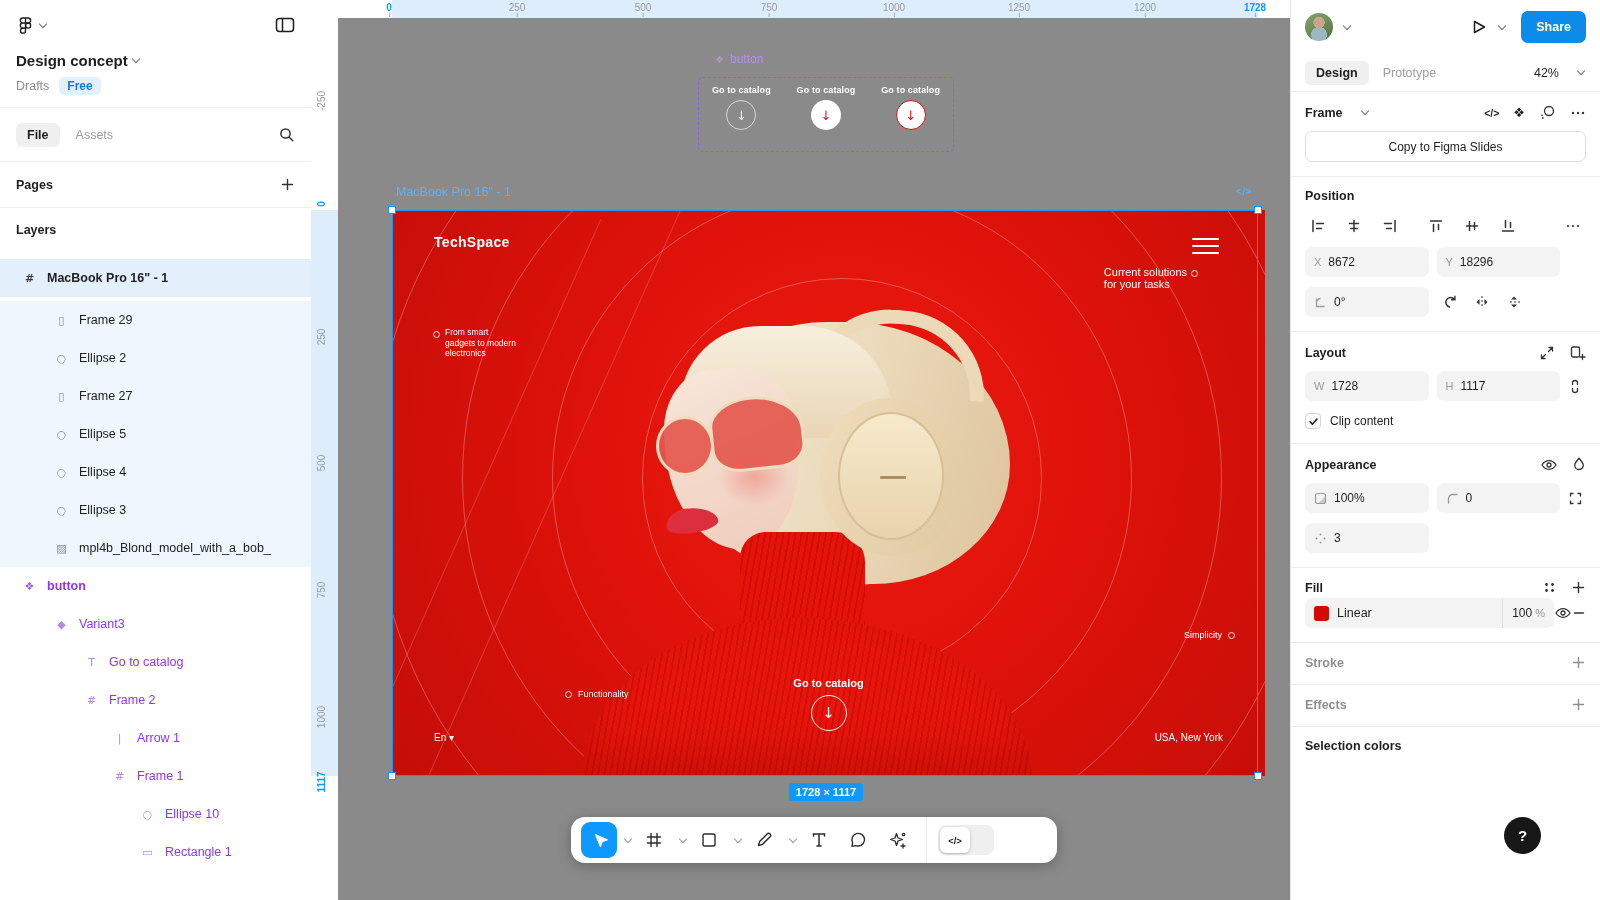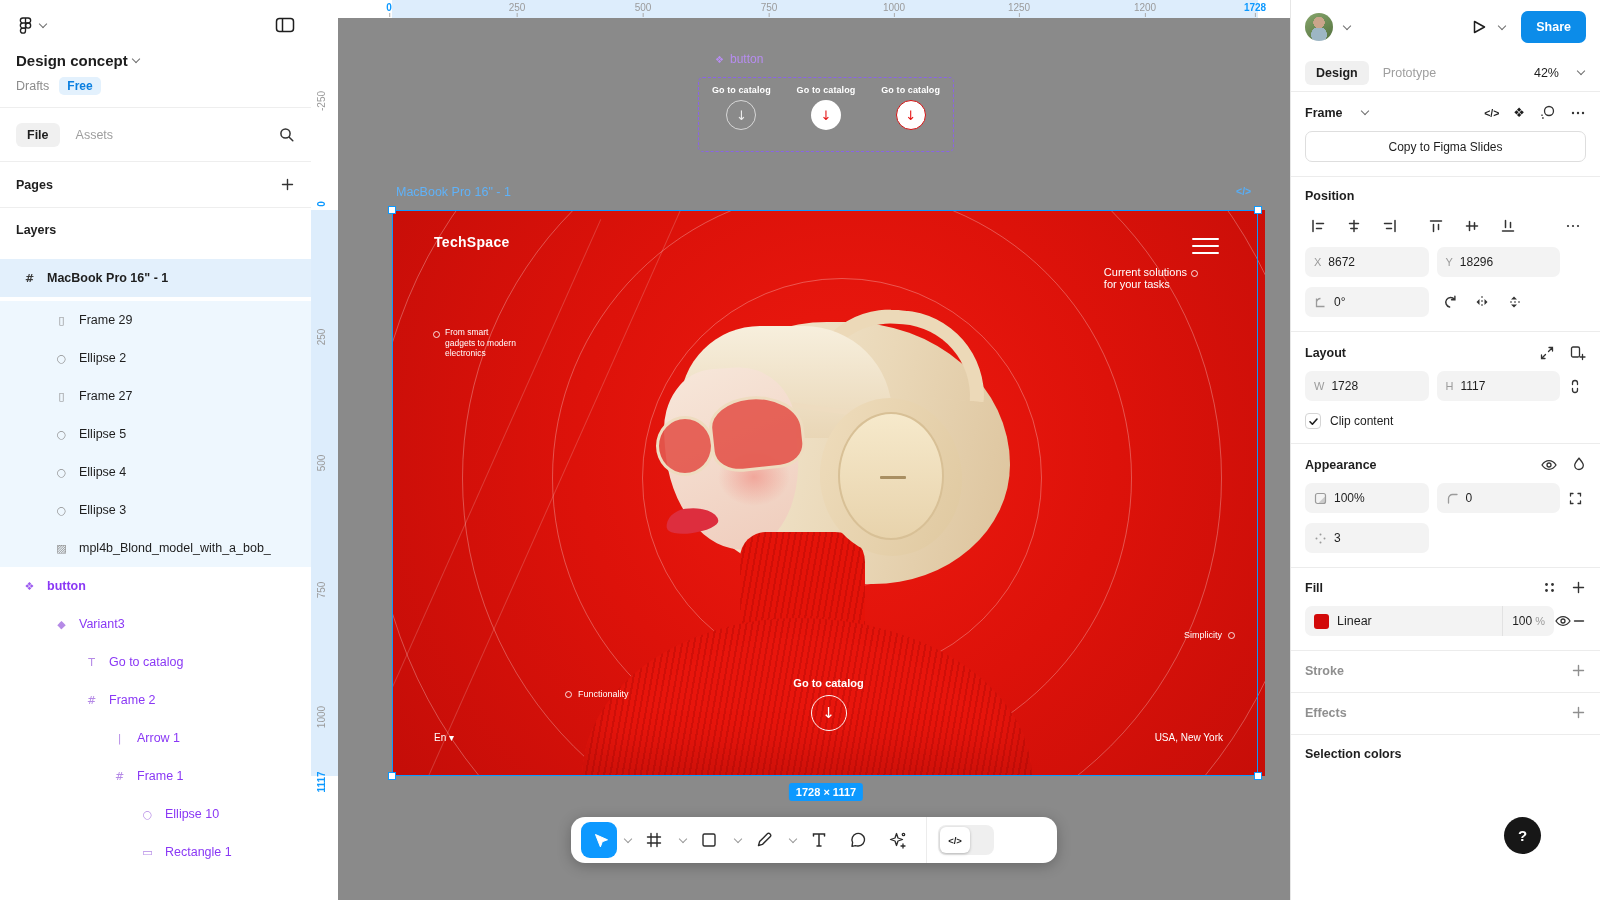--- a/index.html
+++ b/index.html
@@ -114,21 +114,21 @@
 .copybtn{display:block;width:100%;margin-top:10px;height:31px;border:1px solid #dedede;background:#fff;border-radius:7px;font-size:12px;color:#1e1e1e;cursor:pointer;font-family:inherit}
 .alignrow{display:flex;align-items:center;gap:10px;margin-top:12px}
 .alignrow .ab{width:26px;height:22px;display:flex;align-items:center;justify-content:center;border:none;background:none;cursor:pointer}
 .grid3{display:grid;grid-template-columns:1fr 1fr 18px;gap:8px;align-items:center;margin-top:10px}
 .inp{background:#f3f3f3;border-radius:7px;height:30px;display:flex;align-items:center;padding:0 9px;gap:7px;font-size:12px;cursor:text}
 .inp .pre{color:#9b9b9b;font-size:11px;flex-shrink:0}
 .ibtns{display:flex;align-items:center;gap:6px}
 .ibtns .ab{width:26px;height:26px;display:flex;align-items:center;justify-content:center;border:none;background:none;cursor:pointer}
 .cliprow{display:flex;align-items:center;gap:9px;margin-top:12px;font-size:12px}
 .checkbox{width:16px;height:16px;background:#fff;border:1px solid #d5d5d5;border-radius:4px;display:flex;align-items:center;justify-content:center;cursor:pointer}
-.fillrow{display:flex;align-items:center;gap:0;margin-top:11px}
+.fillrow{display:flex;align-items:center;gap:0;margin-top:3px}
 .fillctl{flex:1;background:#f3f3f3;border-radius:7px;height:30px;display:flex;align-items:center;overflow:hidden}
 .fillctl .lpart{flex:1;display:flex;align-items:center;gap:8px;padding:0 9px;cursor:pointer}
 .fill-swatch{width:15px;height:15px;border-radius:3px;background:#d20909}
 .fillctl .rpart{border-left:1px solid #e2e2e2;height:100%;display:flex;align-items:center;gap:3px;padding:0 9px;font-size:12px;cursor:text}
 .fillctl .unit{color:#9b9b9b;font-size:11px}
 .help-btn{position:absolute;right:59px;bottom:46px;width:37px;height:37px;border-radius:50%;background:#171717;color:#fff;border:none;font-size:15px;font-weight:700;z-index:40;cursor:pointer;font-family:inherit}
 .rowflex{display:flex;align-items:flex-end}
 </style>
 </head>
 <body>

